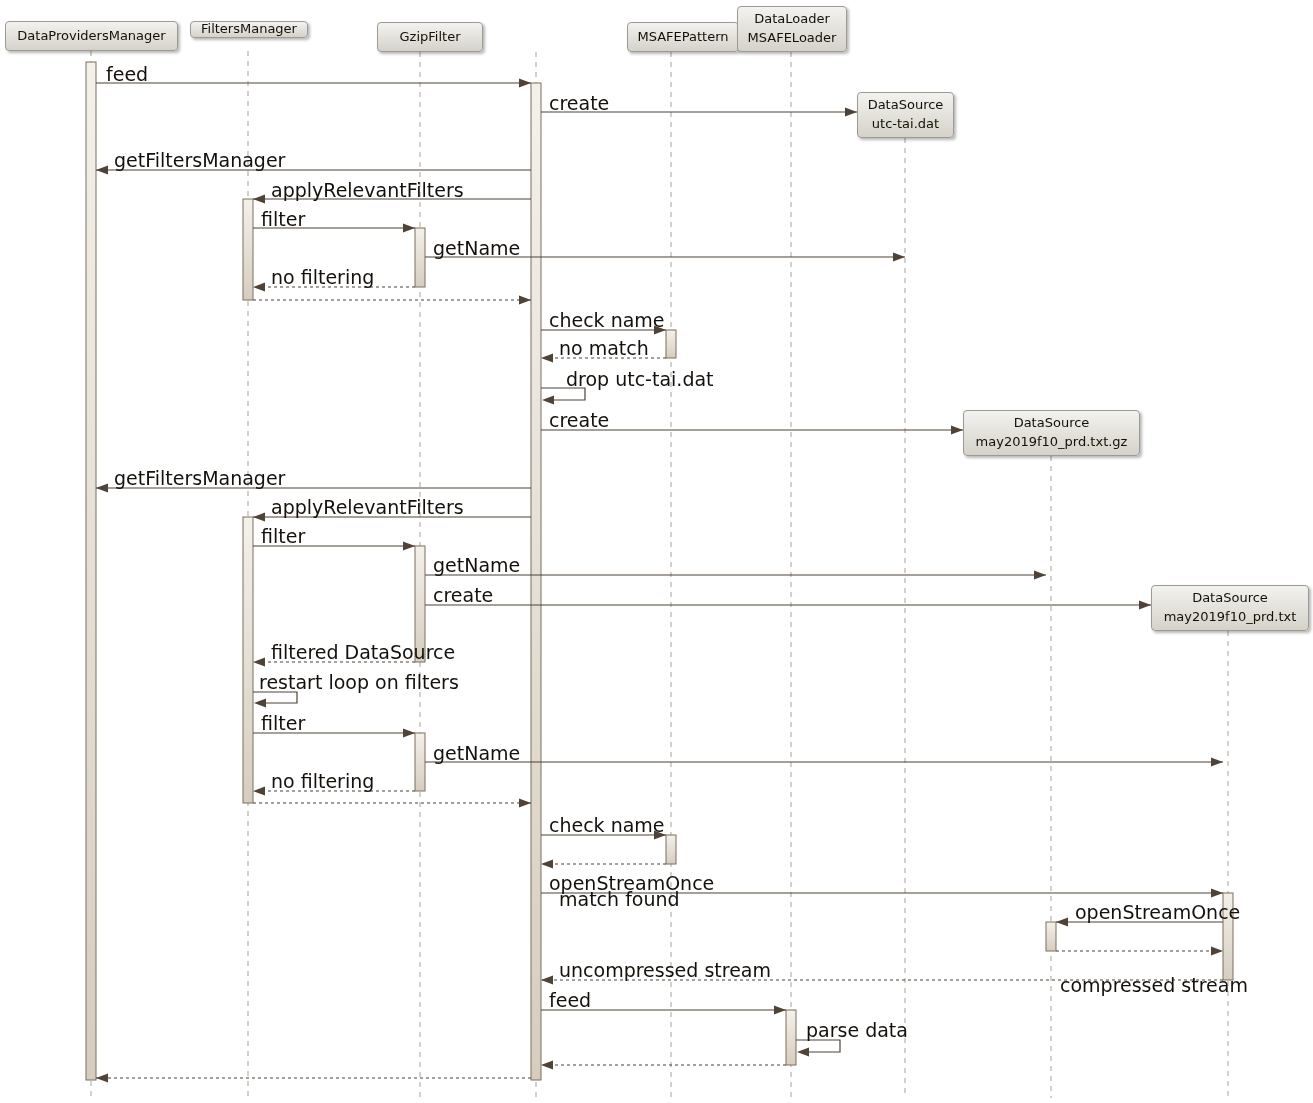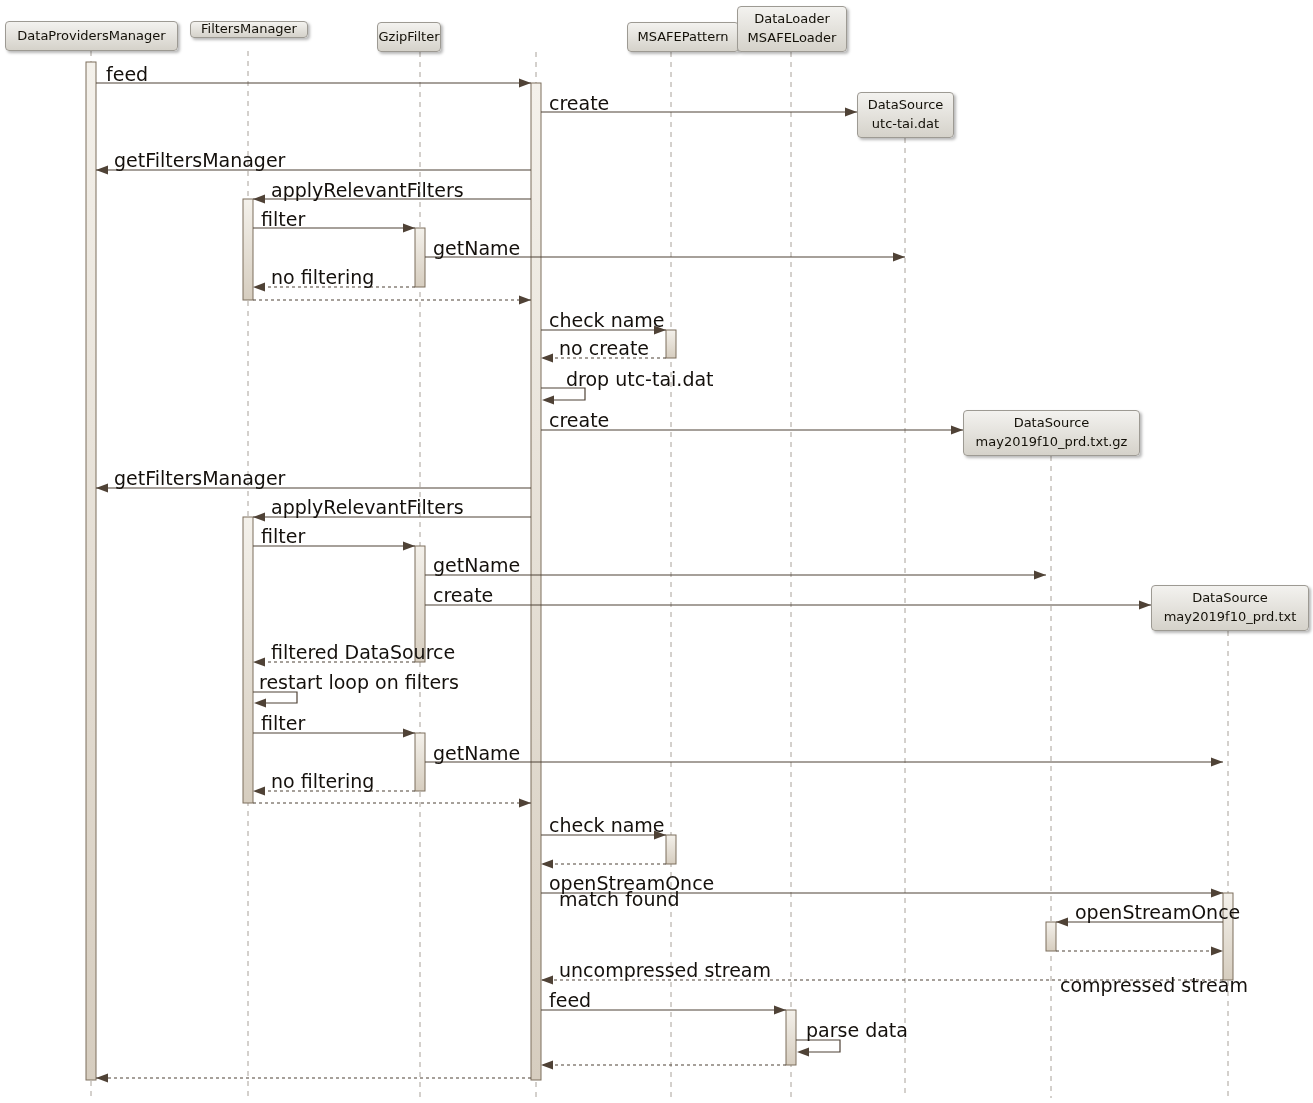--- a/index.html
+++ b/index.html
@@ -132,21 +132,21 @@
       <polygon points="96,1078 108,1073.5 108,1082.5" fill="#4f4236"></polygon>
     </svg>
 <div class="msg-label" style="left: 106px; top: 66px;">feed</div>
     <div class="msg-label" style="left: 549px; top: 95px;">create</div>
     <div class="msg-label" style="left: 114px; top: 152px;">getFiltersManager</div>
     <div class="msg-label" style="left: 271px; top: 182px;">applyRelevantFilters</div>
     <div class="msg-label" style="left: 261px; top: 211px;">filter</div>
     <div class="msg-label" style="left: 433px; top: 240px;">getName</div>
     <div class="msg-label" style="left: 271px; top: 269px;">no filtering</div>
     <div class="msg-label" style="left: 549px; top: 312px;">check name</div>
-    <div class="msg-label" style="left: 559px; top: 340px;">no create</div>
+    <div class="msg-label" style="left: 559px; top: 340px;">no match</div>
     <div class="msg-label" style="left: 566px; top: 371px;">drop utc-tai.dat</div>
     <div class="msg-label" style="left: 549px; top: 412px;">create</div>
     <div class="msg-label" style="left: 114px; top: 470px;">getFiltersManager</div>
     <div class="msg-label" style="left: 271px; top: 499px;">applyRelevantFilters</div>
     <div class="msg-label" style="left: 261px; top: 528px;">filter</div>
     <div class="msg-label" style="left: 433px; top: 557px;">getName</div>
     <div class="msg-label" style="left: 433px; top: 587px;">create</div>
     <div class="msg-label" style="left: 271px; top: 644px;">filtered DataSource</div>
     <div class="msg-label" style="left: 259px; top: 674px; text-align: right;">restart loop on filters</div>
     <div class="msg-label" style="left: 261px; top: 715px;">filter</div>
@@ -159,21 +159,21 @@
     <div class="msg-label" style="left: 1060px; top: 933px; margin-top: 44px;">compressed stream</div>
     <div class="msg-label" style="left: 559px; top: 962px;">uncompressed stream</div>
     <div class="msg-label" style="left: 549px; top: 992px;">feed</div>
     <div class="msg-label" style="left: 806px; top: 1022px;">parse data</div>
     <div class="pbox" style="left: 5px; top: 21px; width: 173px; height: 30px;">
       <span>DataProvidersManager</span>
     </div>
     <div class="pbox" style="left: 190px; top: 21px; width: 118px; height: 17px;">
       <span>FiltersManager</span>
     </div>
-    <div class="pbox" style="left: 377px; top: 22px; width: 64px; height: 30px; justify-content: center;">
+    <div class="pbox" style="left: 377px; top: 22px; width: 106px; height: 30px; justify-content: center;">
       <span>GzipFilter</span>
     </div>
     <div class="pbox" style="left: 615px; top: 22px; width: 112px; height: 30px; margin-left: 12px;">
       <span>MSAFEPattern</span>
     </div>
     <div class="pbox" style="left: 737px; top: 6px; width: 110px; height: 46px;">
       <span>DataLoader</span>
       <span>MSAFELoader</span>
     </div>
     <div class="pbox" style="left: 857px; top: 92px; width: 97px; height: 46px;">

